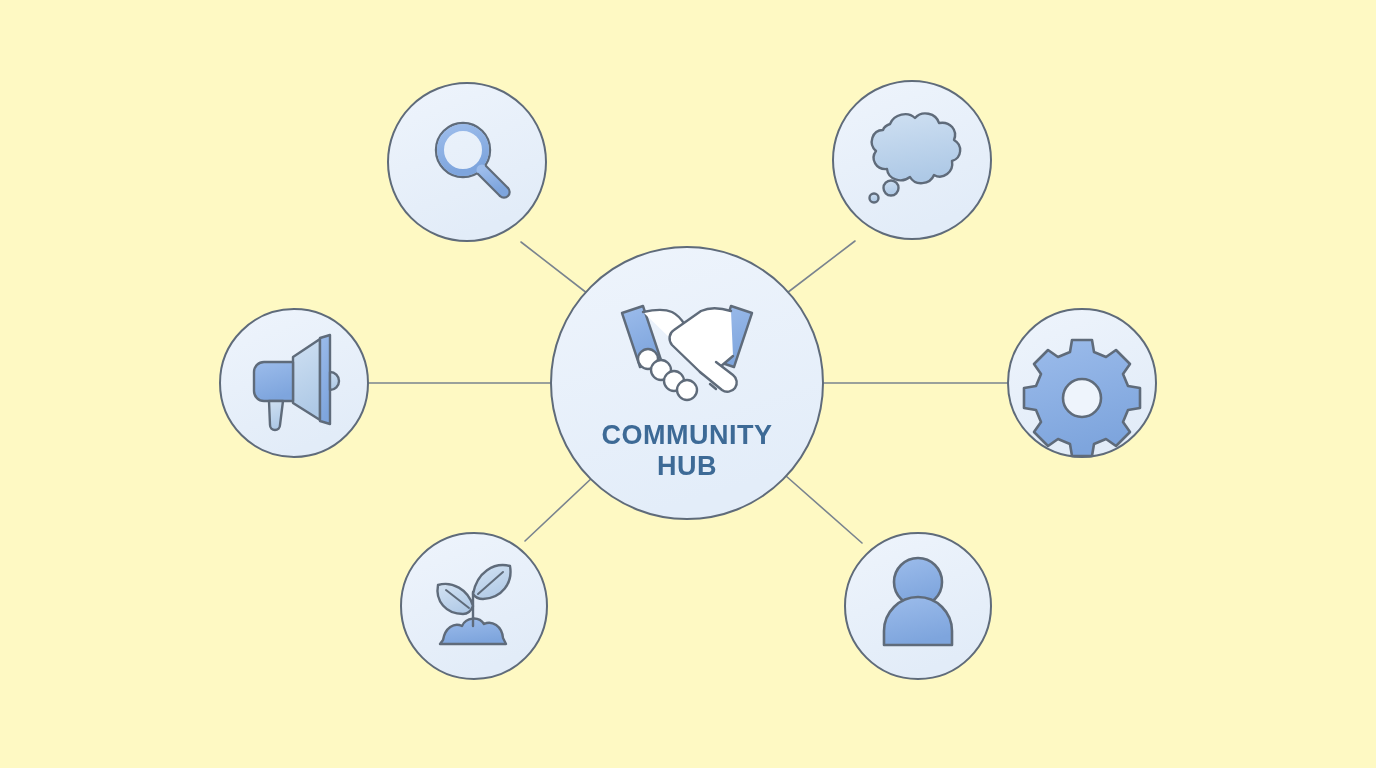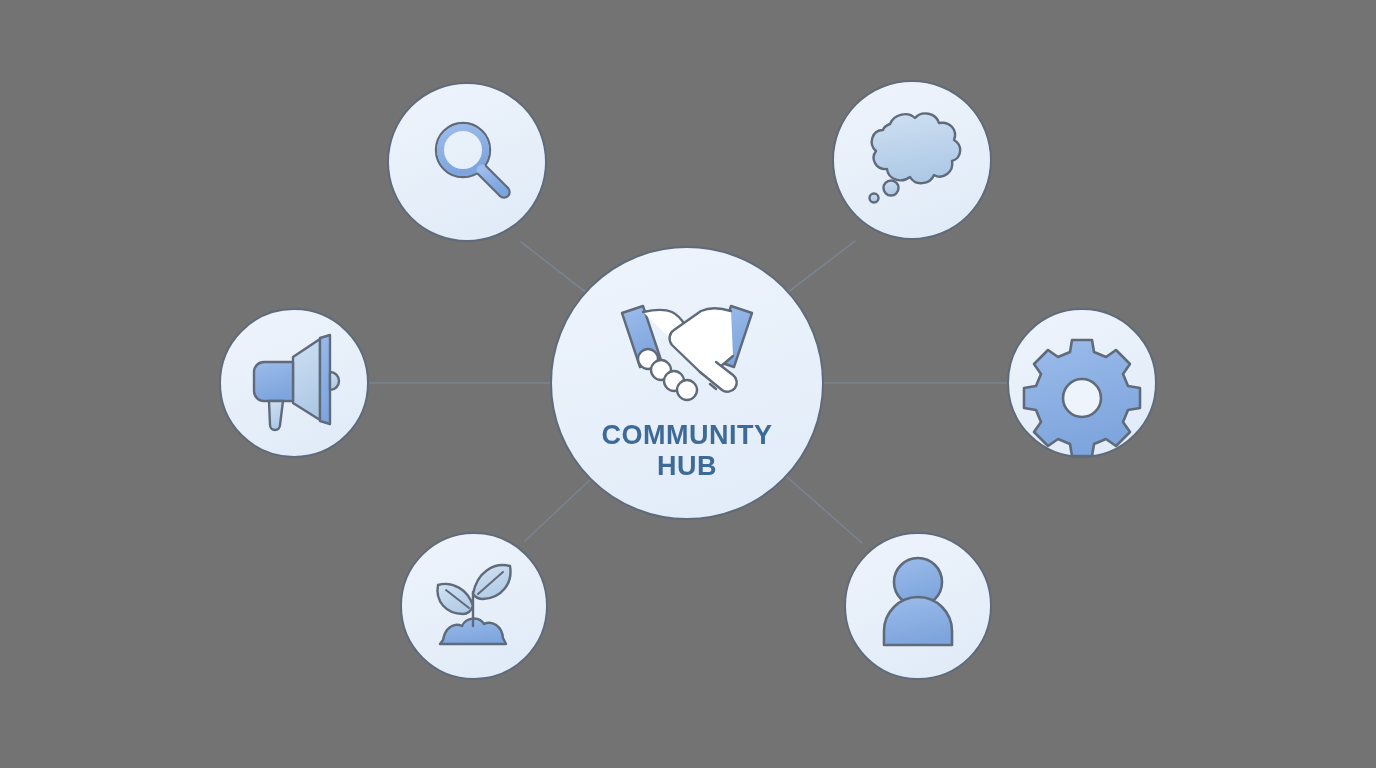--- a/index.html
+++ b/index.html
@@ -11,21 +11,21 @@
   body {
     width: 1376px;
     height: 768px;
     overflow: hidden;
     font-family: "Liberation Sans", sans-serif;
   }
   #diagram-root {
     position: relative;
     width: 1376px;
     height: 768px;
-    background: #737373;
+    background: #fef9c3;
   }
   svg#diagram-svg {
     display: block;
     width: 1376px;
     height: 768px;
   }
   .hub-label {
     font-family: "Liberation Sans", sans-serif;
     font-weight: bold;
     font-size: 27px;

